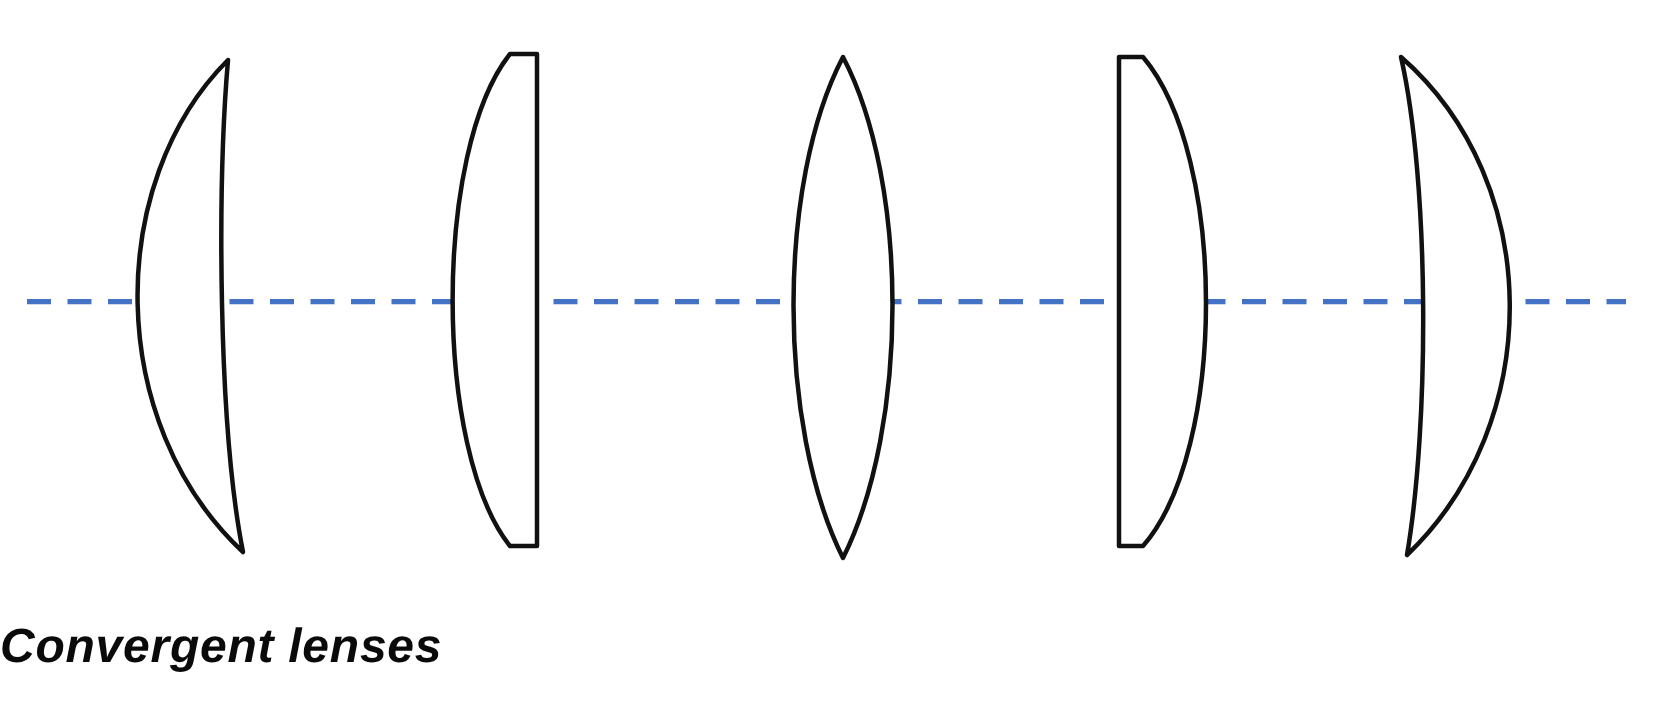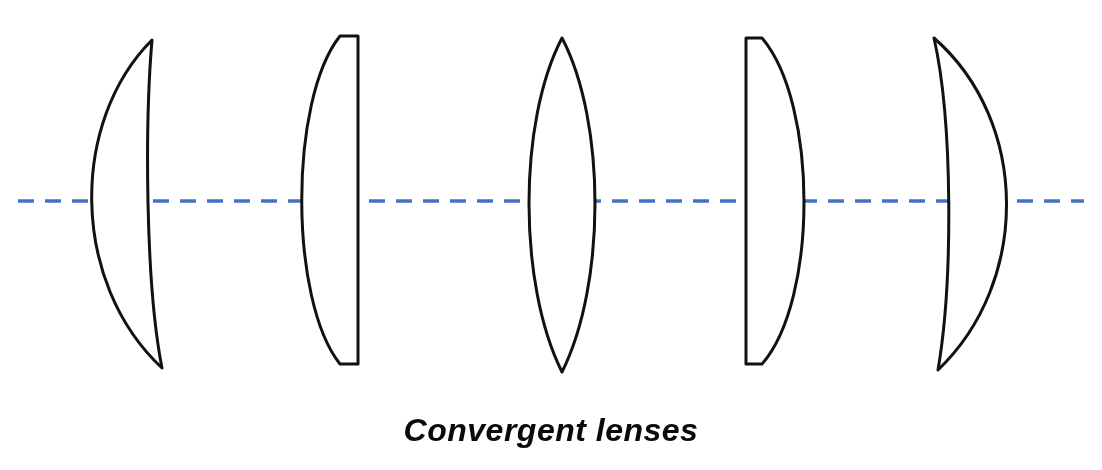--- a/index.html
+++ b/index.html
@@ -35,21 +35,21 @@
     stroke: var(--axis-color);
     stroke-width: 3.5;
     stroke-dasharray: 16 11;
     stroke-linecap: butt;
   }
   .caption {
     position: absolute;
     left: 0;
     right: 0;
     top: 412px;
-    text-align: center;
+    text-align: left;
     font-size: 32px;
     font-style: italic;
     font-weight: 600;
     color: #0a0a0a;
     letter-spacing: 0.5px;
   }
 </style>
 </head>
 <body>
 

